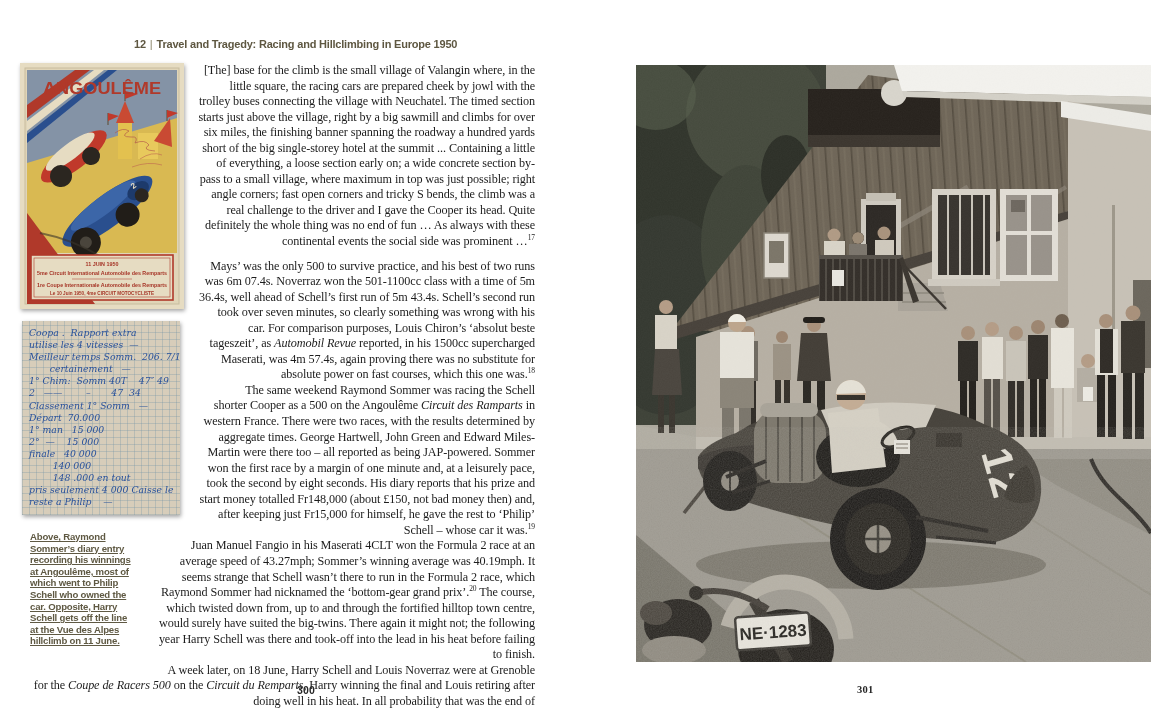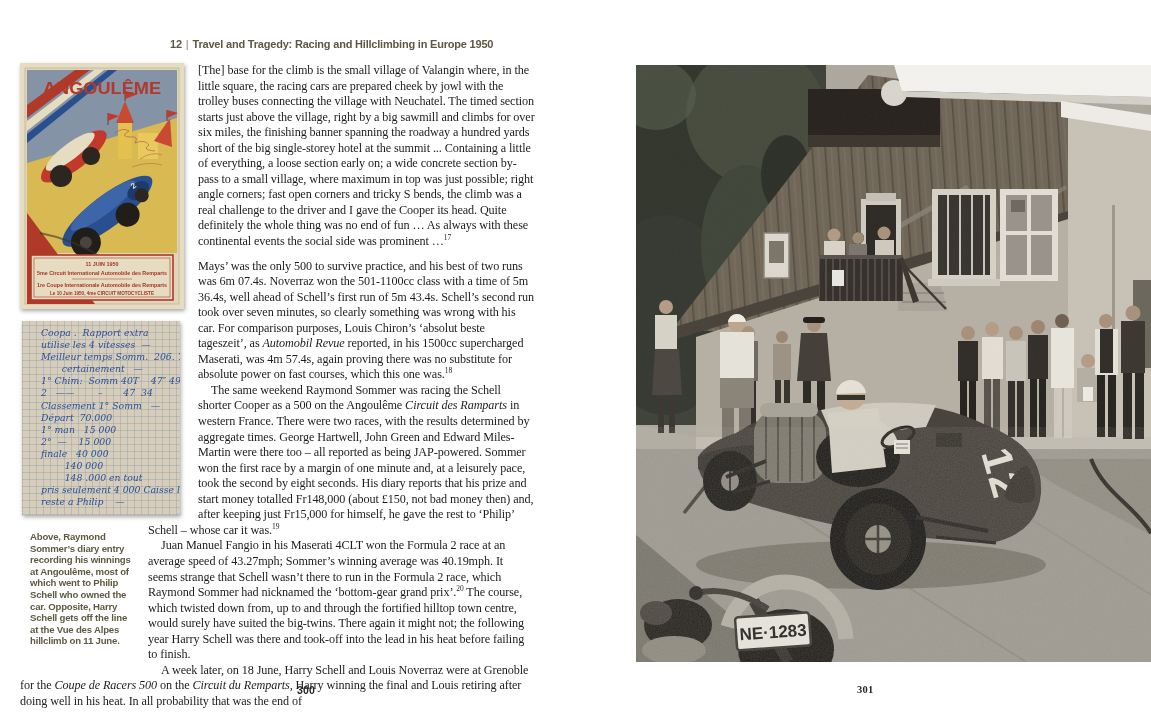--- a/index.html
+++ b/index.html
@@ -3,50 +3,50 @@
 <meta charset="utf-8">
 <style>
   * { margin:0; padding:0; box-sizing:border-box; }
   html,body { width:1151px; height:720px; background:#ffffff; overflow:hidden; }
   body { position:relative; font-family:"Liberation Serif", serif; }
 
   
   .chapter-header {
     position:absolute; left:134px; top:38px;
     font-family:"Liberation Sans", sans-serif; font-weight:bold;
-    font-size:11px; color:#5e5741; letter-spacing:-0.2px;margin-left:36px;
+    font-size:11px; color:#5e5741; letter-spacing:-0.2px;
   }
   .chapter-header .divider { font-weight:normal; color:#8a8468; padding:0 4px; }
 
   .left-content { position:absolute; left:20px; top:63px; width:515px; height:600px; }
 
   .media-col { float:left; width:178px; }
   .poster-wrap { width:164px; height:246px; box-shadow:1px 2px 4px rgba(0,0,0,.35); }
   .note-wrap {
     margin-top:12px; margin-left:2px; width:158px; height:194px;
     background:#d7cdba;
     background-image:
       repeating-linear-gradient(0deg, rgba(110,145,165,.30) 0px, rgba(110,145,165,.30) 0.8px, transparent 0.8px, transparent 7px),
       repeating-linear-gradient(90deg, rgba(110,145,165,.30) 0px, rgba(110,145,165,.30) 0.8px, transparent 0.8px, transparent 7px);
     box-shadow:1px 2px 4px rgba(0,0,0,.35);
-    padding:6px 19px; overflow:hidden;
+    padding:6px 7px; overflow:hidden;
   }
   .note-line {
     font-family:"DejaVu Serif", serif; font-style:italic;
     font-size:9.3px; line-height:12.1px; color:#27509b; white-space:pre;
   }
 
   .caption-col { float:left; clear:left; width:128px; min-height:152px; padding:16px 14px 0 10px; }
   .caption {
     font-family:"Liberation Sans", sans-serif; font-weight:bold;
-    font-size:9.6px; line-height:11.6px; color:#5f5943; letter-spacing:-0.2px;
+    font-size:9.6px; line-height:11.6px; color:#5f5943; letter-spacing:-0.2px;text-decoration:underline;
   }
 
   .body-text { color:#1c1c1c; }
-  .para { font-size:12.2px; line-height:15.55px; text-align:left; letter-spacing:-0.1px; }
+  .para { font-size:12.2px; line-height:15.55px; text-align:right; letter-spacing:-0.1px; }
   .para.gap { margin-top:9px; }
   .para.indent { text-indent:13px; }
   .para sup { font-size:7.5px; line-height:0; vertical-align:super; }
   .para i { }
 
   .page-number {
     position:absolute; top:684px; width:80px; text-align:left;
     font-family:"Liberation Sans", sans-serif; font-weight:bold;
     font-size:10.5px; color:#262626; letter-spacing:0.2px;
   }

